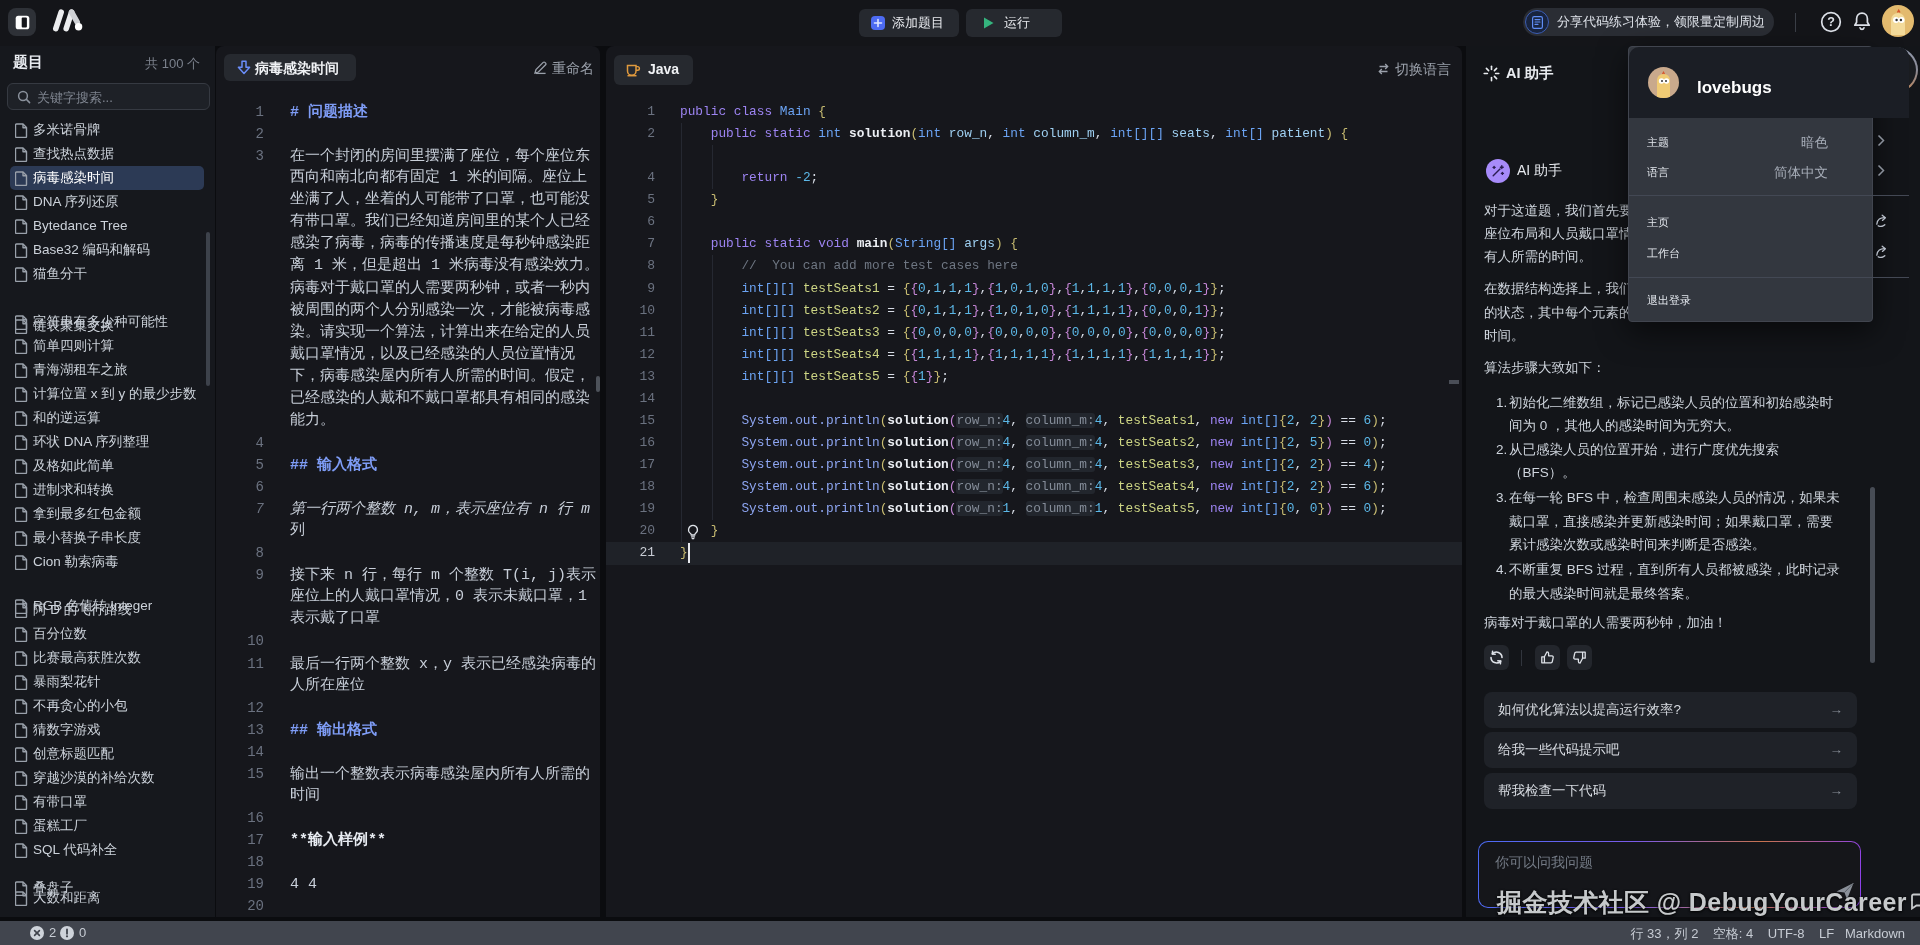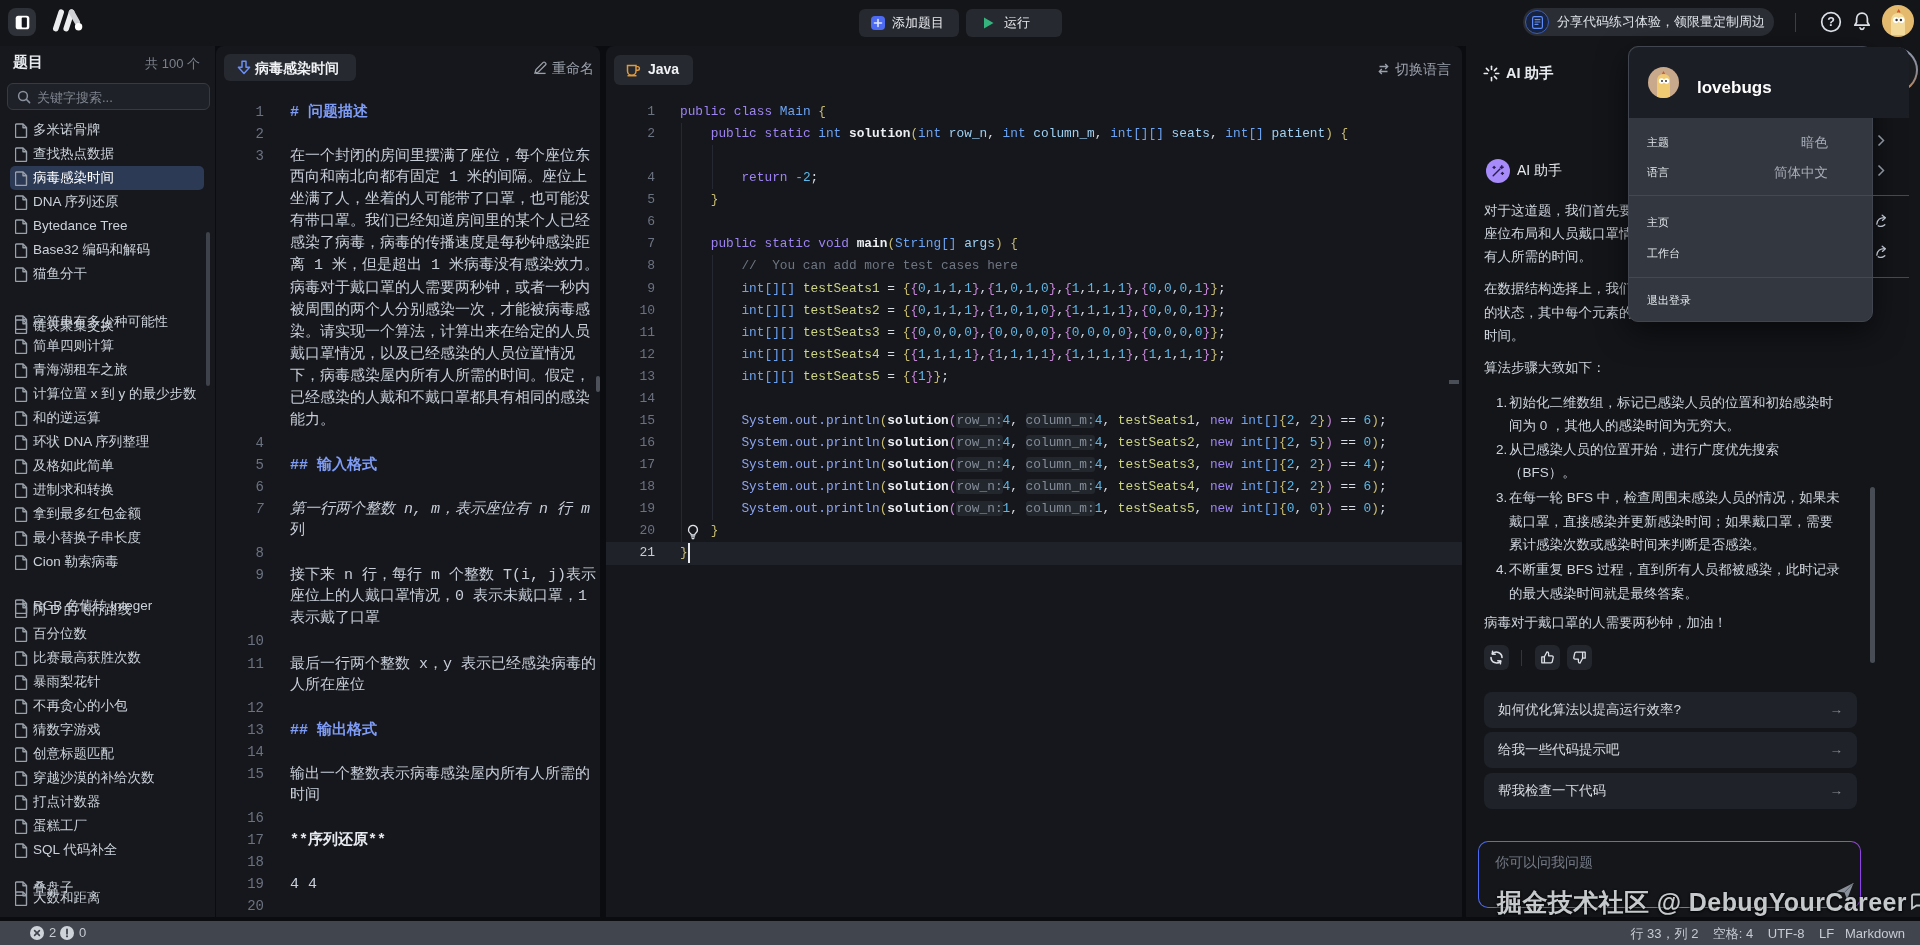--- a/index.html
+++ b/index.html
@@ -38,21 +38,21 @@
 .sel{background:#2c3a55;border-radius:5px;left:10px!important;width:194px!important;}
 .sel .lbl{left:23px;color:#fff;}
 .sel svg{left:5px;}
 
 .aline{position:absolute;font-size:13.5px;line-height:23px;color:#ced4dc;white-space:pre;}
 .chip{position:absolute;left:1484px;width:373px;height:36px;background:#1f2228;border-radius:8px;color:#d8dce2;font-size:13.5px;line-height:36px;}
 .chip span{margin-left:14px;}
 .chip .ar{position:absolute;right:14px;top:0;color:#8a9099;margin:0;}
 .abtn{position:absolute;width:25px;height:25px;background:#23262c;border-radius:6px;}
 
-#menu{left:1628px;top:46px;width:245px;height:276px;background:#33373f;border:1px solid #41454f;border-radius:10px;box-shadow:0 10px 30px rgba(0,0,0,.55);z-index:50;}
+#menu{left:1628px;top:46px;width:245px;height:276px;background:#33373f;border:1px solid #41454f;border-radius:4px;box-shadow:0 10px 30px rgba(0,0,0,.55);z-index:50;}
 .mrow{position:absolute;left:18px;width:246px;font-size:11px;line-height:20px;color:#e3e7ed;}
 .mval{position:absolute;font-size:13.5px;line-height:20px;color:#a7adb8;}
 .msep{position:absolute;left:0;width:280px;height:1px;background:#434854;}
 </style></head><body>
 <div id="stage">
 
 <div class="abs" id="topbar">
 <div class="abs" style="left:8px;top:8px;width:28px;height:28px;background:#2e3137;border-radius:8px;"></div>
 <svg class="abs" style="left:15px;top:15px;" width="15" height="15" viewBox="0 0 15 15">
         <rect x="0.7" y="0.7" width="13.6" height="13.6" rx="2.6" fill="#fff"></rect>
@@ -300,21 +300,21 @@
           <path d="M1.5 1 h6.5 l3.5 3.5 v9 a1 1 0 0 1 -1 1 h-9 a1 1 0 0 1 -1 -1 v-11.5 a1 1 0 0 1 1 -1 z" fill="none" stroke="#9aa1ab" stroke-width="1.4" stroke-linejoin="round"></path>
           <path d="M8 1 v3.7 h3.7" fill="none" stroke="#9aa1ab" stroke-width="1.4" stroke-linejoin="round"></path>
         </svg>
         <span class="lbl">穿越沙漠的补给次数</span>
       </div>
 <div class="sitem" style="top:744px;">
         <svg width="13" height="15" viewBox="0 0 13 15">
           <path d="M1.5 1 h6.5 l3.5 3.5 v9 a1 1 0 0 1 -1 1 h-9 a1 1 0 0 1 -1 -1 v-11.5 a1 1 0 0 1 1 -1 z" fill="none" stroke="#9aa1ab" stroke-width="1.4" stroke-linejoin="round"></path>
           <path d="M8 1 v3.7 h3.7" fill="none" stroke="#9aa1ab" stroke-width="1.4" stroke-linejoin="round"></path>
         </svg>
-        <span class="lbl">打点计数器</span>
+        <span class="lbl">有带口罩</span>
       </div>
 <div class="sitem" style="top:768px;">
         <svg width="13" height="15" viewBox="0 0 13 15">
           <path d="M1.5 1 h6.5 l3.5 3.5 v9 a1 1 0 0 1 -1 1 h-9 a1 1 0 0 1 -1 -1 v-11.5 a1 1 0 0 1 1 -1 z" fill="none" stroke="#9aa1ab" stroke-width="1.4" stroke-linejoin="round"></path>
           <path d="M8 1 v3.7 h3.7" fill="none" stroke="#9aa1ab" stroke-width="1.4" stroke-linejoin="round"></path>
         </svg>
         <span class="lbl">蛋糕工厂</span>
       </div>
 <div class="sitem" style="top:792px;">
         <svg width="13" height="15" viewBox="0 0 13 15">
@@ -377,21 +377,21 @@
 <div class="row" style="top:562.4px;"><span class="g"></span><span class="t">表示戴了口罩</span></div>
 <div class="row" style="top:584.4px;"><span class="g">10</span><span class="t"></span></div>
 <div class="row" style="top:606.5px;"><span class="g">11</span><span class="t">最后一行两个整数 x，y 表示已经感染病毒的</span></div>
 <div class="row" style="top:628.6px;"><span class="g"></span><span class="t">人所在座位</span></div>
 <div class="row" style="top:650.6px;"><span class="g">12</span><span class="t"></span></div>
 <div class="row" style="top:672.7px;"><span class="g">13</span><span class="t"><span class="h">## 输出格式</span></span></div>
 <div class="row" style="top:694.7px;"><span class="g">14</span><span class="t"></span></div>
 <div class="row" style="top:716.8px;"><span class="g">15</span><span class="t">输出一个整数表示病毒感染屋内所有人所需的</span></div>
 <div class="row" style="top:738.9px;"><span class="g"></span><span class="t">时间</span></div>
 <div class="row" style="top:760.9px;"><span class="g">16</span><span class="t"></span></div>
-<div class="row" style="top:783.0px;"><span class="g">17</span><span class="t"><span class="s">**序列还原**</span></span></div>
+<div class="row" style="top:783.0px;"><span class="g">17</span><span class="t"><span class="s">**输入样例**</span></span></div>
 <div class="row" style="top:805.0px;"><span class="g">18</span><span class="t"></span></div>
 <div class="row" style="top:827.1px;"><span class="g">19</span><span class="t">4 4</span></div>
 <div class="row" style="top:849.2px;"><span class="g">20</span><span class="t"></span></div>
 </div>
 <div class="abs" id="editor">
 <div class="abs" style="left:8px;top:9px;width:79px;height:30px;background:#26292f;border-radius:6px;">
         <svg class="abs" style="left:12px;top:8px" width="15" height="14" viewBox="0 0 15 14">
           <path d="M1.5 2.5 h8.5 v5.5 a4.2 4.2 0 0 1 -8.5 0 Z" fill="none" stroke="#e09a3e" stroke-width="1.5"></path>
           <path d="M10 3.6 h1.6 a1.8 1.8 0 0 1 0 3.6 H10" fill="none" stroke="#e09a3e" stroke-width="1.4"></path>
           <path d="M1.5 12.7 h9" stroke="#e09a3e" stroke-width="1.5"></path>

